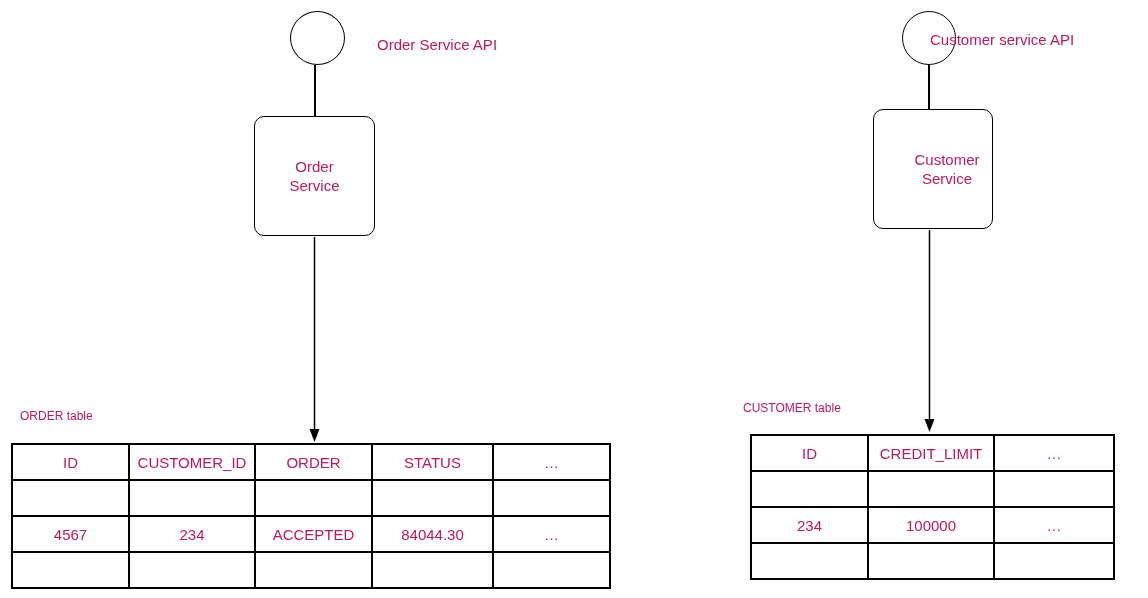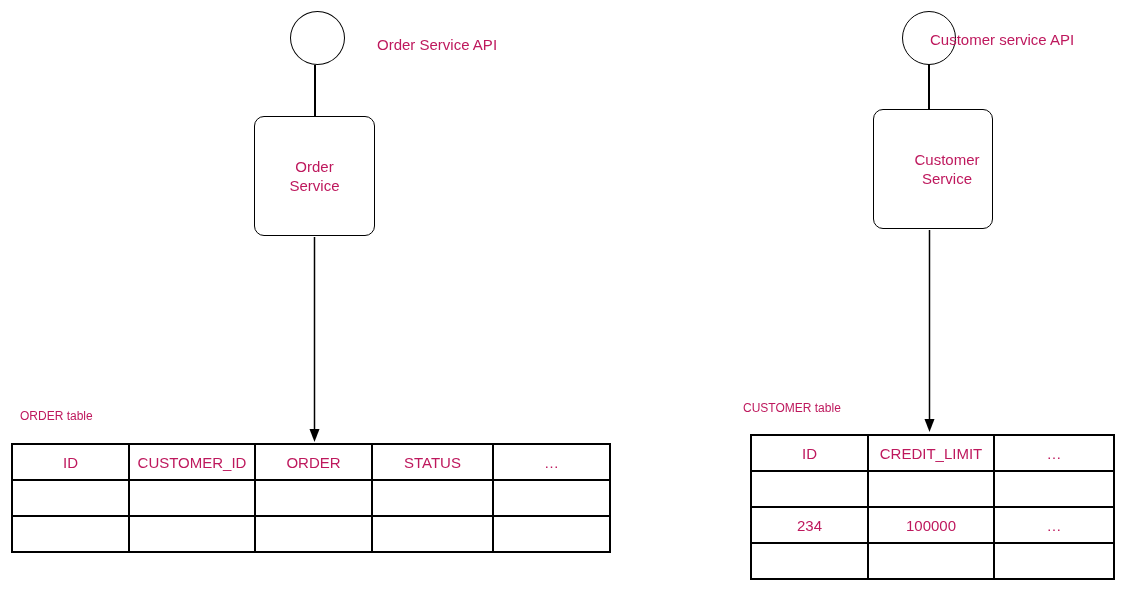--- a/index.html
+++ b/index.html
@@ -119,20 +119,27 @@
         <td>…</td>
       </tr>
       <tr>
         <td></td>
         <td></td>
         <td></td>
         <td></td>
         <td></td>
       </tr>
       <tr>
+        <td>4567</td>
+        <td>234</td>
+        <td>ACCEPTED</td>
+        <td>84044.30</td>
+        <td>…</td>
+      </tr>
+      <tr>
         <td></td>
         <td></td>
         <td></td>
         <td></td>
         <td></td>
       </tr>
     </tbody>
   </table>
 
   <div class="abs api-circle" style="left:902px; top:11px; width:54px; height:54px;"></div>

